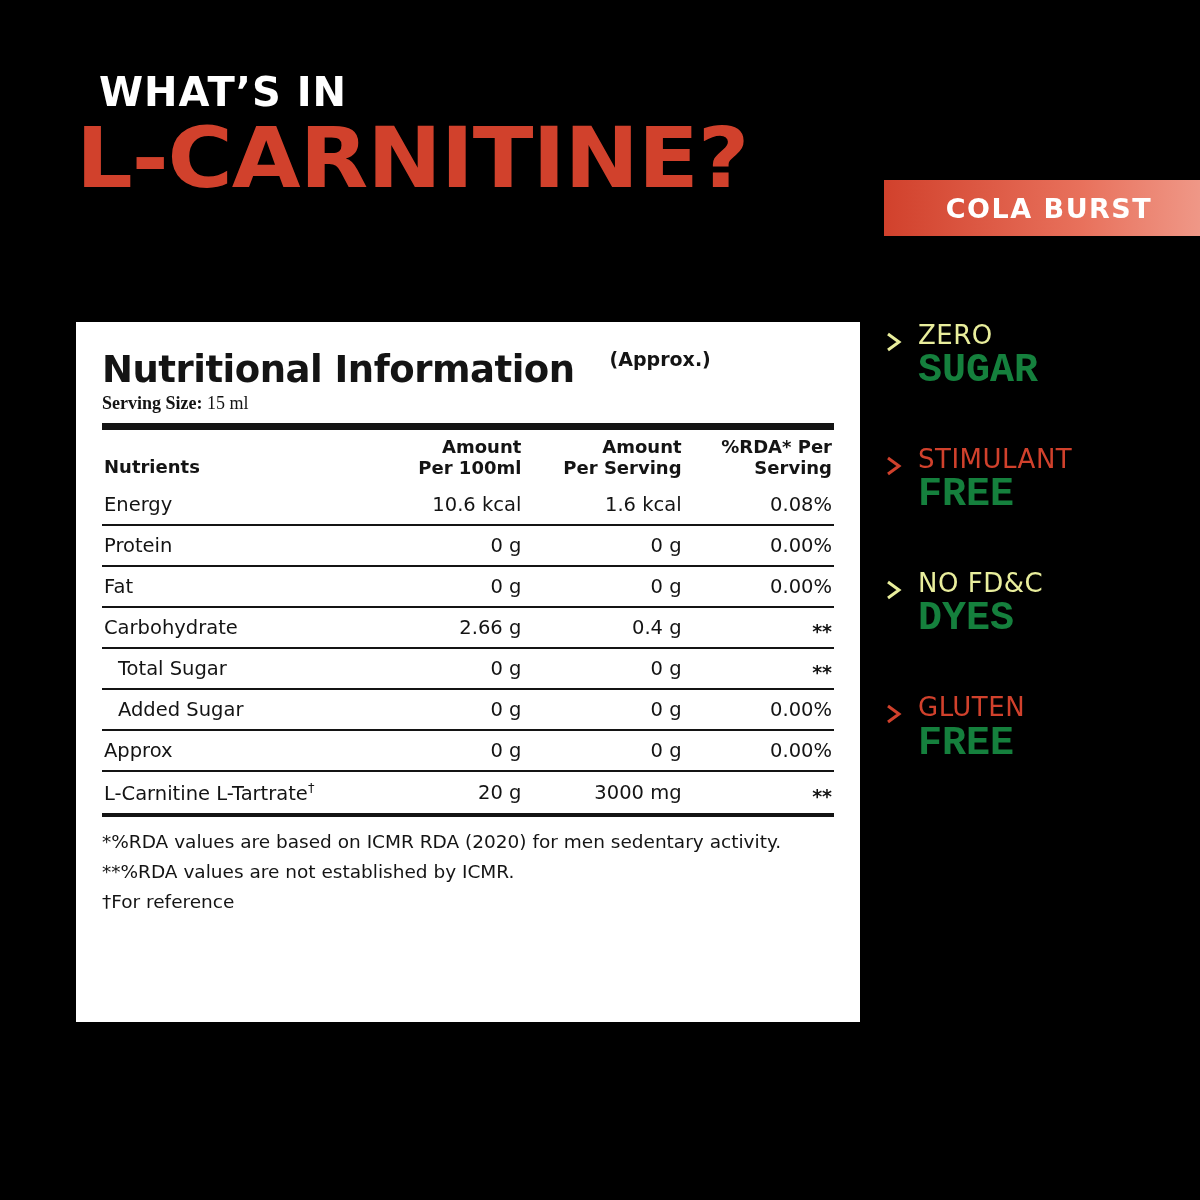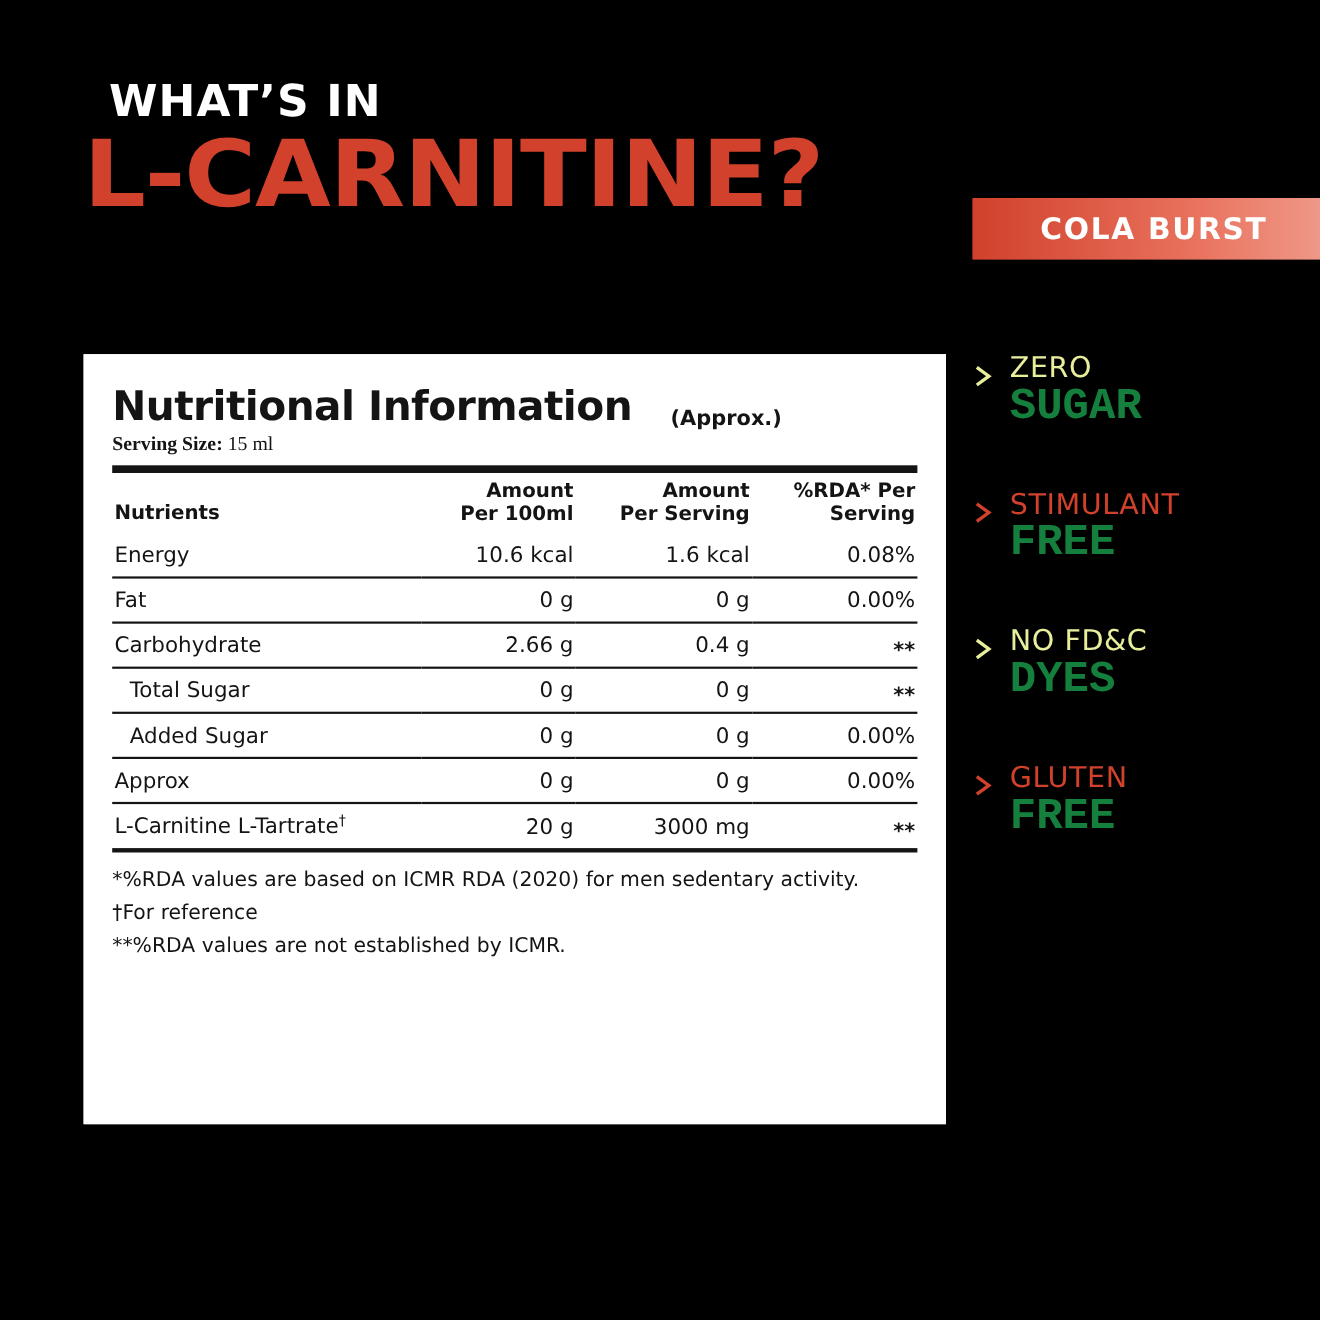--- a/index.html
+++ b/index.html
@@ -77,21 +77,21 @@
     box-sizing: border-box;
     padding: 22px 22px 18px 22px;
   }
   .panel-inner {
     width: 100%;
     height: 100%;
     color: #111111;
   }
   .ni-title-row {
     display: flex;
-    align-items: flex-end;
+    align-items: flex-start;
     gap: 2px;
   }
   .ni-title {
     font-family: "DejaVu Sans", sans-serif;
     font-weight: bold;
     font-size: 37px;
     letter-spacing: -0.5px;
     color: #141414;
   }
   .ni-approx {
@@ -259,20 +259,26 @@
         </tr>
       </thead>
       <tbody id="nutri-body">
           <tr class="first-row">
             <td class="name">Energy</td>
             <td class="num">10.6 kcal</td>
             <td class="num">1.6 kcal</td>
             <td class="num">0.08%</td>
           </tr>
           <tr>
+            <td class="name">Protein</td>
+            <td class="num">0 g</td>
+            <td class="num">0 g</td>
+            <td class="num">0.00%</td>
+          </tr>
+          <tr>
             <td class="name">Fat</td>
             <td class="num">0 g</td>
             <td class="num">0 g</td>
             <td class="num">0.00%</td>
           </tr>
           <tr>
             <td class="name">Carbohydrate</td>
             <td class="num">2.66 g</td>
             <td class="num">0.4 g</td>
             <td class="num"><span class="star">**</span></td>
@@ -301,22 +307,22 @@
             <td class="num">3000 mg</td>
             <td class="num"><span class="star">**</span></td>
           </tr>
         </tbody>
     </table>
 
     <div class="rule-med"></div>
 
     <div class="footnotes" id="footnotes">
         <div>*%RDA values are based on ICMR RDA (2020) for men sedentary activity.</div>
+        <div>**%RDA values are not established by ICMR.</div>
         <div>†For reference</div>
-        <div>**%RDA values are not established by ICMR.</div>
       </div>
   </div>
 </div>
 
 <div class="features" id="features">
     <div class="feature">
       <div class="chev"><svg width="20" height="24" viewBox="0 0 20 24">
           <polyline points="4,4 15,12 4,20" fill="none" stroke="#e9ee9c" stroke-width="3"></polyline>
         </svg></div>
       <div class="feature-text">

